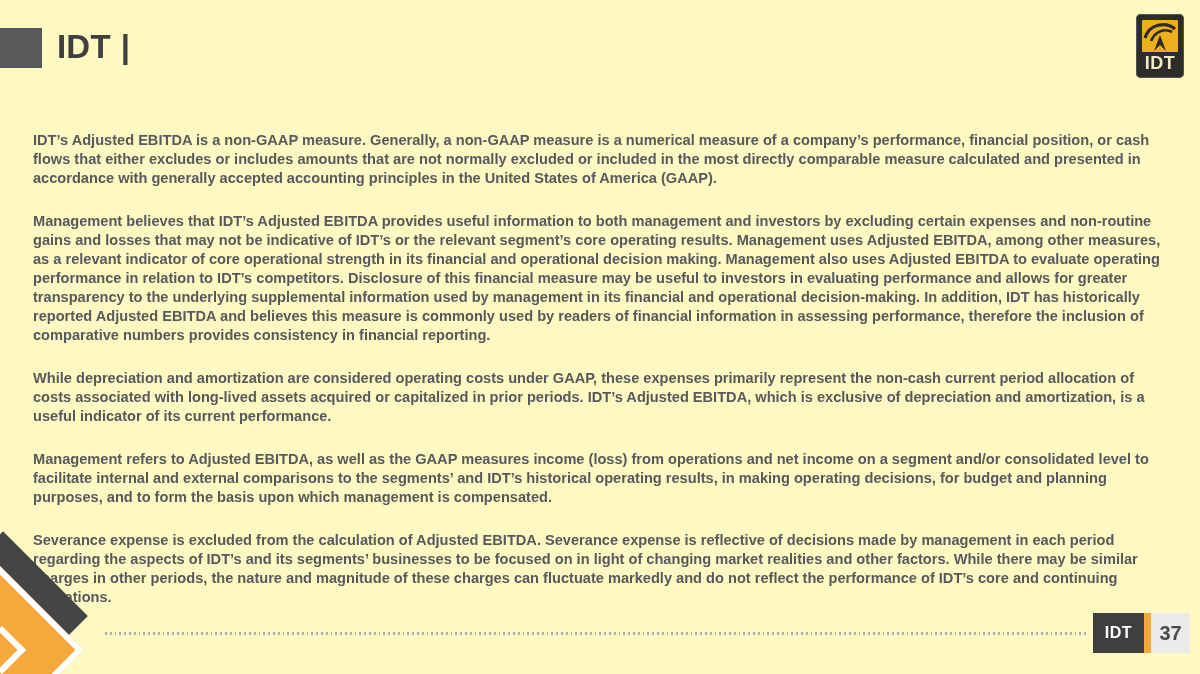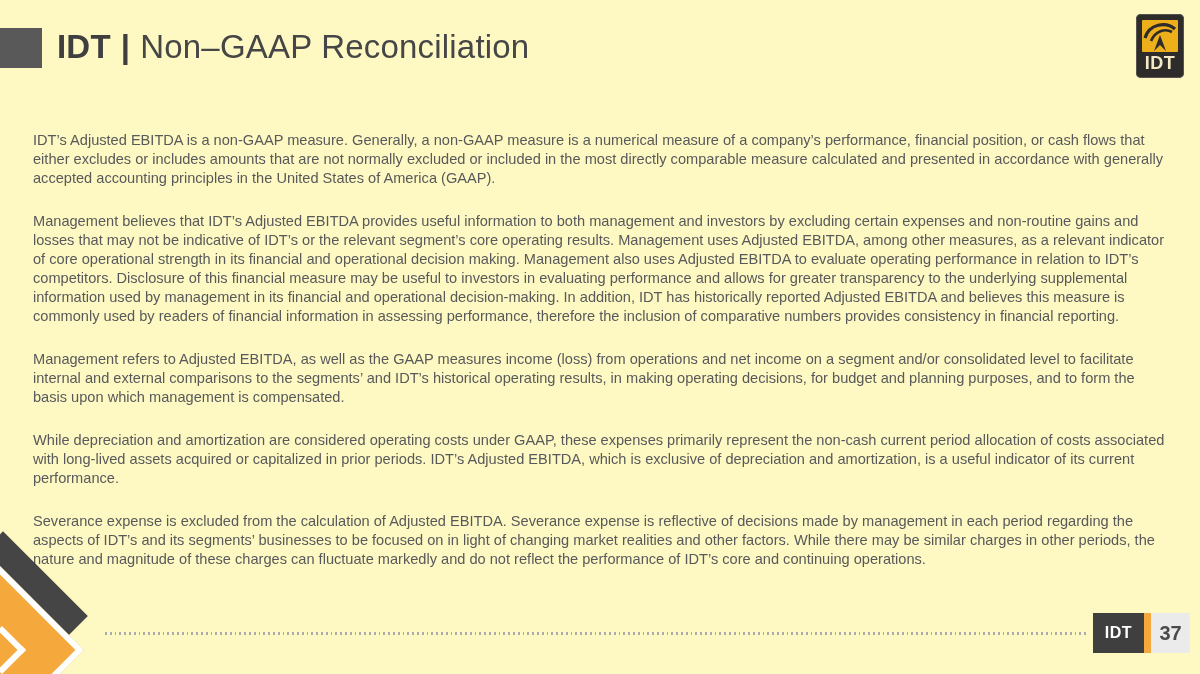--- a/index.html
+++ b/index.html
@@ -58,20 +58,21 @@
   }
 
   
   .body-text {
     position: absolute;
     left: 33px; top: 131px;
     width: 1136px;
     font-size: 14.6px;
     line-height: 19px;
     color: #58595b;
+    font-weight: bold;
   }
   .body-text p { margin: 0 0 24px 0; }
 
   
   .diamond-dark {
     position: absolute;
     left: -57px; top: 556px;
     width: 120px; height: 120px;
     background: #454545;
     transform: rotate(45deg);
@@ -134,38 +135,37 @@
 </style>
 </head>
 <body>
 
 <div class="slide">
 
   <div class="header-square"></div>
   <div class="page-title">
     <span class="brand">IDT</span>
     <span class="sep">|</span>
-    <span class="rest">Non–GAAP Reconciliation</span>
   </div>
 
   <div class="logo">
     <svg class="logo-emblem" viewBox="0 0 36 32" xmlns="http://www.w3.org/2000/svg">
       <rect width="36" height="32" rx="1" fill="#EDB01B"></rect>
       <path d="M3 18 C7 4 24 1 33 9" stroke="#2D2C2A" stroke-width="3.2" fill="none"></path>
       <path d="M9 21 C13 11 23 8 30 12" stroke="#2D2C2A" stroke-width="2.6" fill="none"></path>
       <path d="M12 31 L18 15 L24 31 L18 25 Z" fill="#2D2C2A"></path>
     </svg>
     <div class="logo-text">IDT</div>
   </div>
 
   <div class="body-text">
     <p>IDT’s Adjusted EBITDA is a non-GAAP measure. Generally, a non-GAAP measure is a numerical measure of a company’s performance, financial position, or cash flows that either excludes or includes amounts that are not normally excluded or included in the most directly comparable measure calculated and presented in accordance with generally accepted accounting principles in the United States of America (GAAP).</p>
     <p>Management believes that IDT’s Adjusted EBITDA provides useful information to both management and investors by excluding certain expenses and non-routine gains and losses that may not be indicative of IDT’s or the relevant segment’s core operating results. Management uses Adjusted EBITDA, among other measures, as a relevant indicator of core operational strength in its financial and operational decision making. Management also uses Adjusted EBITDA to evaluate operating performance in relation to IDT’s competitors. Disclosure of this financial measure may be useful to investors in evaluating performance and allows for greater transparency to the underlying supplemental information used by management in its financial and operational decision-making. In addition, IDT has historically reported Adjusted EBITDA and believes this measure is commonly used by readers of financial information in assessing performance, therefore the inclusion of comparative numbers provides consistency in financial reporting.</p>
+    <p>While depreciation and amortization are considered operating costs under GAAP, these expenses primarily represent the non-cash current period allocation of costs associated with long-lived assets acquired or capitalized in prior periods. IDT’s Adjusted EBITDA, which is exclusive of depreciation and amortization, is a useful indicator of its current performance.</p>
     <p>Management refers to Adjusted EBITDA, as well as the GAAP measures income (loss) from operations and net income  on a segment and/or consolidated level to facilitate internal and external comparisons to the segments’ and IDT’s historical operating results, in making operating decisions, for budget and planning purposes, and to form the basis upon which management is compensated.</p>
-    <p>While depreciation and amortization are considered operating costs under GAAP, these expenses primarily represent the non-cash current period allocation of costs associated with long-lived assets acquired or capitalized in prior periods. IDT’s Adjusted EBITDA, which is exclusive of depreciation and amortization, is a useful indicator of its current performance.</p>
     <p>Severance expense is excluded from the calculation of Adjusted EBITDA. Severance expense is reflective of decisions made by management in each period regarding the aspects of IDT’s and its segments’ businesses to be focused on in light of changing market realities and other factors. While there may be similar charges in other periods, the nature and magnitude of these charges can fluctuate markedly and do not reflect the performance of IDT’s core and continuing operations.</p>
   </div>
 
   <div class="diamond-dark"></div>
   <div class="diamond-orange"></div>
   <div class="chevron-white"></div>
   <div class="dotted-line"></div>
 
   <div class="page-badge">
     <div class="badge-brand">IDT</div>

